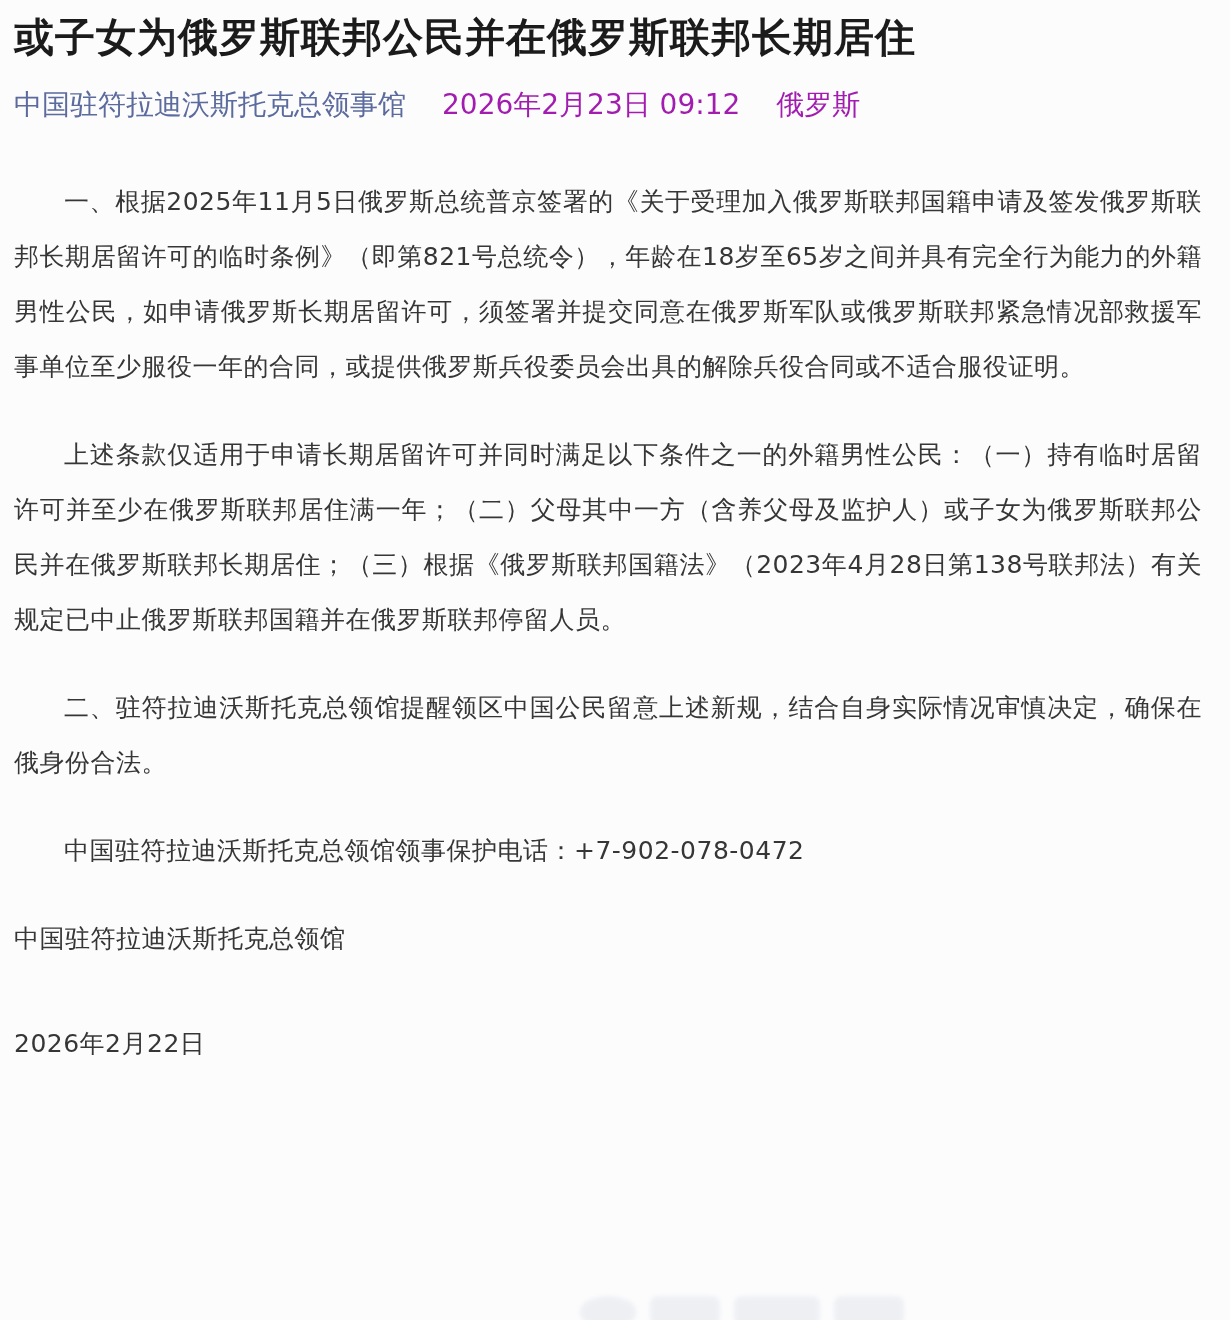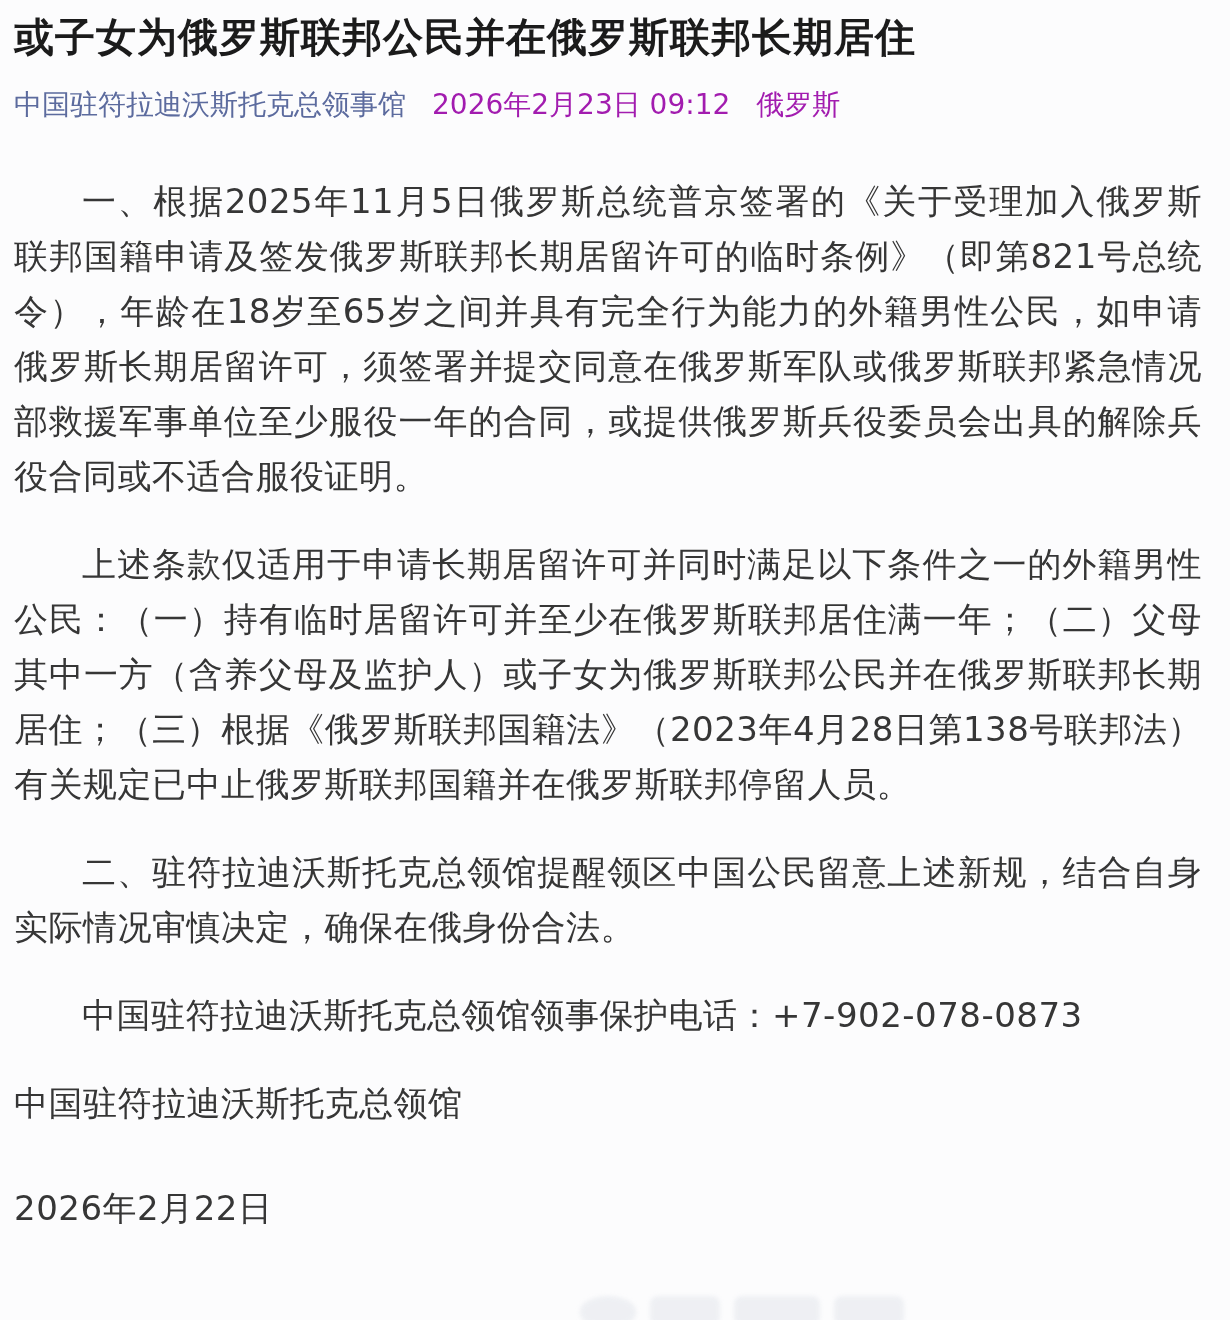--- a/index.html
+++ b/index.html
@@ -20,39 +20,39 @@
     font-size: 40px;
     line-height: 50px;
     font-weight: 700;
     color: #1b1b1b;
     letter-spacing: 1px;
   }
   .byline {
     margin-top: 24px;
     display: flex;
     align-items: baseline;
-    gap: 26px;
+    gap: 36px;
     font-size: 28px;
     line-height: 38px;
     white-space: nowrap;
   }
   .byline .source {
     color: #5c6b9e;
     text-decoration: none;
     cursor: pointer;
   }
   .byline .meta {
     color: #a21caf;
   }
   .content {
     margin-top: 50px;
   }
   .content p {
     margin: 0 14px 33px 0;
-    font-size: 34px;
+    font-size: 25px;
     line-height: 55px;
     color: #363636;
     text-indent: 2em;
     text-align: justify;
     letter-spacing: 0.5px;
   }
   .content p.sig {
     text-align: left;
     text-indent: 0;
     padding-right: 12px;
@@ -94,21 +94,21 @@
   <div class="byline">
     <a class="source">中国驻符拉迪沃斯托克总领事馆</a>
     <span class="meta">2026年2月23日 09:12</span>
     <span class="meta">俄罗斯</span>
   </div>
 
   <div class="content">
     <p>一、根据2025年11月5日俄罗斯总统普京签署的《关于受理加入俄罗斯联邦国籍申请及签发俄罗斯联邦长期居留许可的临时条例》（即第821号总统令），年龄在18岁至65岁之间并具有完全行为能力的外籍男性公民，如申请俄罗斯长期居留许可，须签署并提交同意在俄罗斯军队或俄罗斯联邦紧急情况部救援军事单位至少服役一年的合同，或提供俄罗斯兵役委员会出具的解除兵役合同或不适合服役证明。</p>
     <p>上述条款仅适用于申请长期居留许可并同时满足以下条件之一的外籍男性公民：（一）持有临时居留许可并至少在俄罗斯联邦居住满一年；（二）父母其中一方（含养父母及监护人）或子女为俄罗斯联邦公民并在俄罗斯联邦长期居住；（三）根据《俄罗斯联邦国籍法》（2023年4月28日第138号联邦法）有关规定已中止俄罗斯联邦国籍并在俄罗斯联邦停留人员。</p>
     <p>二、驻符拉迪沃斯托克总领馆提醒领区中国公民留意上述新规，结合自身实际情况审慎决定，确保在俄身份合法。</p>
-    <p>中国驻符拉迪沃斯托克总领馆领事保护电话：+7-902-078-0873</p>
+    <p>中国驻符拉迪沃斯托克总领馆领事保护电话：+7-902-078-0472</p>
     <p class="sig">中国驻符拉迪沃斯托克总领馆</p>
     <p class="sig date">2026年2月22日</p>
   </div>
 
 </div>
 
 <div class="watermark">
   <span class="w1"></span>
     <span class="w2"></span>
     <span class="w3"></span>

